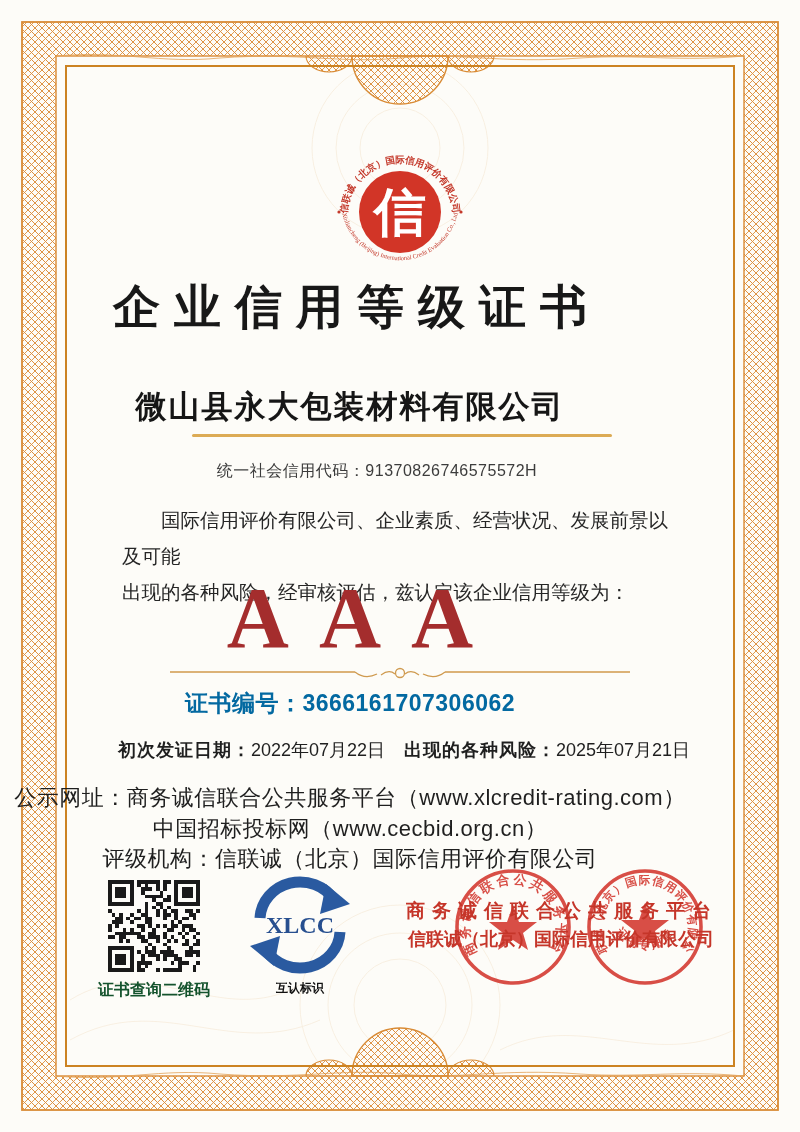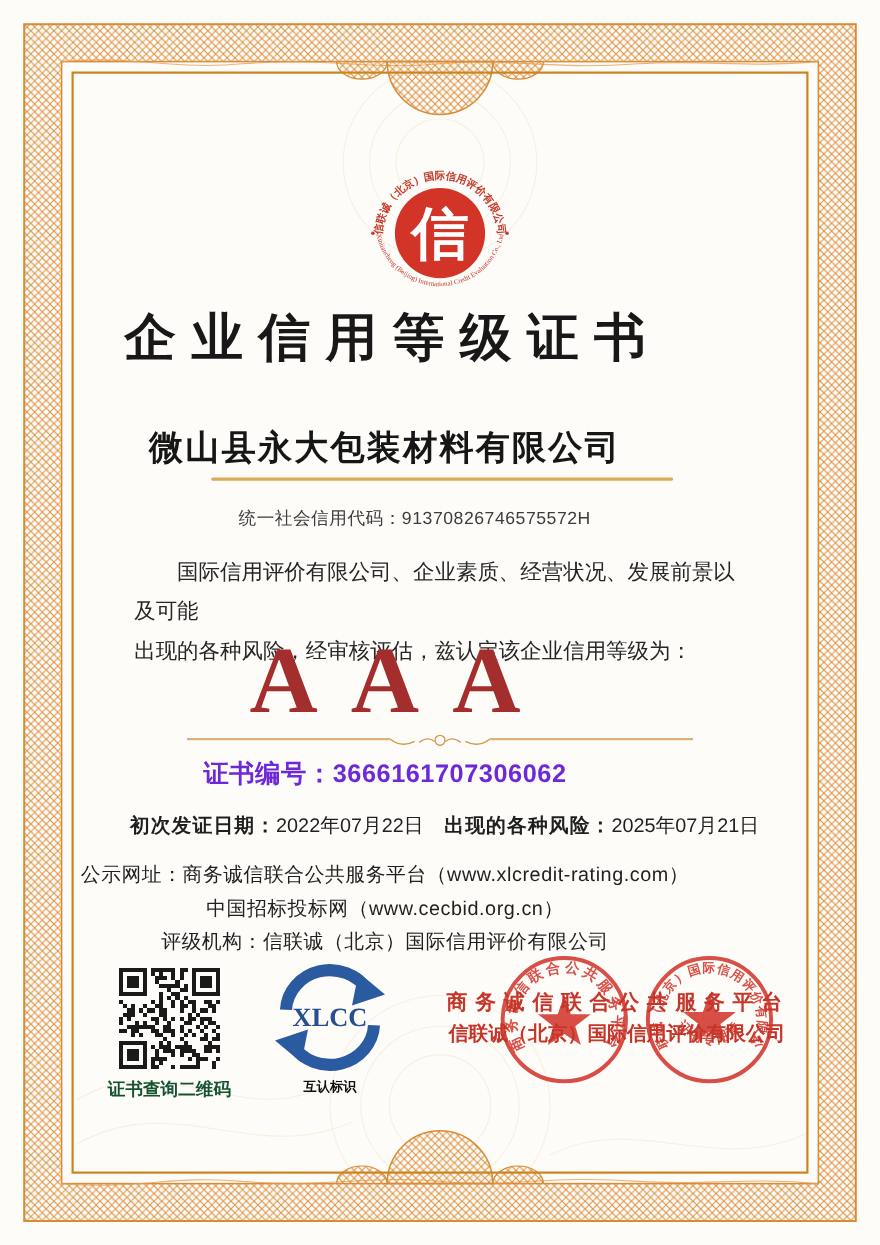--- a/index.html
+++ b/index.html
@@ -34,30 +34,30 @@
     left:122px;top:503px;width:560px;font-size:19.5px;color:#262626;
     line-height:36px;font-family:"Liberation Serif", serif;
   }
   .statement .l1{text-indent:2em;}
   .rating{
     top:568px;font-size:86px;font-weight:bold;color:#a42d2d;
     letter-spacing:30px;text-indent:30px;font-family:"Liberation Serif", serif;
   }
   .divider-wrap{left:170px;top:666px;width:460px;height:16px;}
   .cert-no{
-    top:688px;font-size:23px;font-weight:bold;color:#6d28d9;
+    top:688px;font-size:23px;font-weight:bold;color:#0369a1;
     font-family:"Liberation Sans", sans-serif;letter-spacing:0.5px;
   }
   .dates-row{
     left:118px;top:738px;width:572px;display:flex;justify-content:space-between;
     font-size:18px;color:#1f1f1f;
   }
   .dates-row .lbl{font-family:"Liberation Serif", serif;font-weight:bold;letter-spacing:1px;}
   .dates-row .val{font-family:"Liberation Sans", sans-serif;}
-  .info-line{font-size:18px;color:#1f1f1f;letter-spacing:0.5px;}
+  .info-line{font-size:22px;color:#1f1f1f;letter-spacing:0.5px;}
   .il1{top:783px;} .il2{top:814px;} .il3{top:844px;}
   .info-line .url{font-family:"Liberation Sans", sans-serif;}
 
   .qr-wrap{left:108px;top:880px;width:92px;height:92px;}
   .qr-caption{left:78px;top:980px;width:152px;text-align:center;font-size:16px;font-weight:bold;color:#14532d;}
   .xlcc-wrap{left:238px;top:874px;width:124px;height:102px;}
   .xlcc-caption{left:244px;top:980px;width:112px;text-align:center;font-size:12px;font-weight:bold;color:#111;}
 
   .seals-wrap{left:440px;top:858px;width:280px;height:140px;}
   .seal-text-1{

